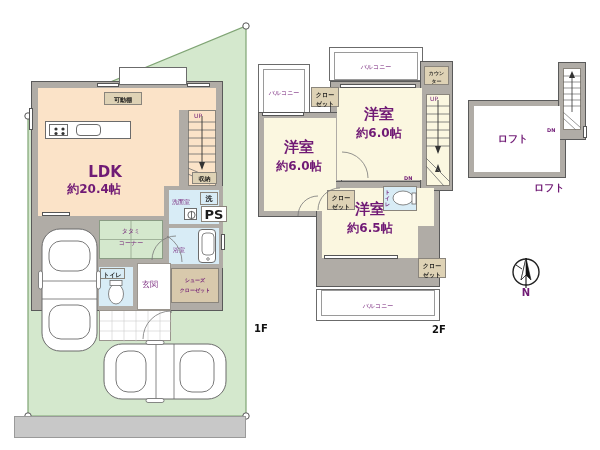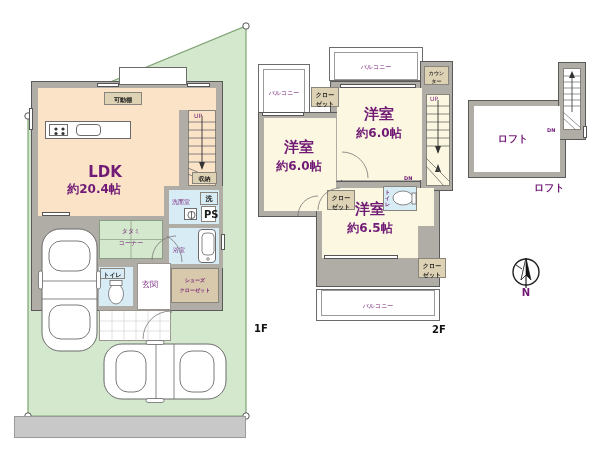--- a/index.html
+++ b/index.html
@@ -105,21 +105,21 @@
   <div class="abs wall" style="left:164px;top:186px;width:59px;height:82px;"></div>
   <div class="abs water" style="left:169px;top:190px;width:50px;height:34px;"></div>
   <div class="t xs" style="left:172px;top:199px;">洗面室</div>
   <div class="boxlabel wat" style="left:200px;top:192px;width:18px;height:13px;line-height:11px;font-size:7px;">洗</div>
   <div class="abs" style="left:184px;top:208px;width:13px;height:12px;background:#fff;border:1px solid #6b6b6b;">
     <svg width="13" height="12">
         <circle cx="6.5" cy="6" r="3.6" fill="none" stroke="#444" stroke-width="0.8"></circle>
         <line x1="6.5" y1="2.2" x2="6.5" y2="9.8" stroke="#444" stroke-width="0.8"></line>
       </svg>
   </div>
-  <div class="boxlabel plain" style="left:201px;top:206px;width:15px;height:16px;line-height:14px;font-size:10px;">PS</div>
+  <div class="boxlabel plain" style="left:201px;top:206px;width:26px;height:16px;line-height:14px;font-size:13px;">PS</div>
 
   <div class="abs water" style="left:169px;top:228px;width:50px;height:36px;"></div>
   <div class="t xs" style="left:173px;top:247px;">浴室</div>
   <div class="abs" style="left:198px;top:229px;width:18px;height:34px;background:#fff;border:1px solid #6b6b6b;border-radius:4px;">
     <svg width="18" height="34">
         <rect x="3" y="3" width="12" height="22" rx="4" fill="none" stroke="#6b6b6b" stroke-width="0.8"></rect>
         <circle cx="9" cy="29" r="1.3" fill="none" stroke="#555" stroke-width="0.7"></circle>
       </svg>
   </div>
   <div class="abs white" style="left:221px;top:234px;width:4px;height:16px;border:1px solid #555;"></div>

